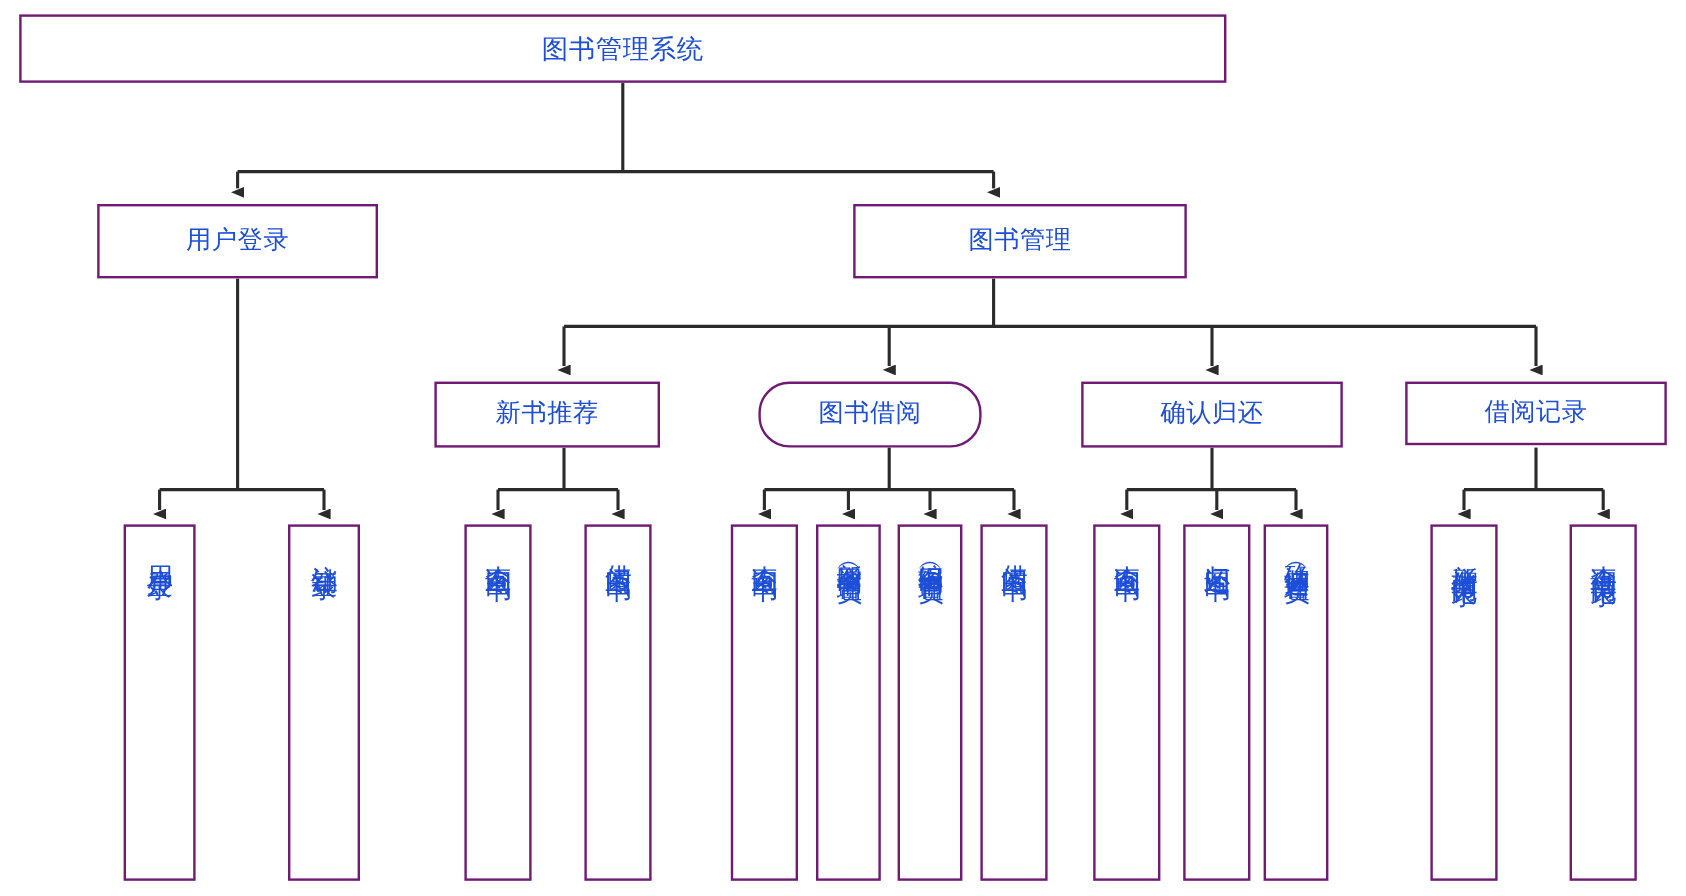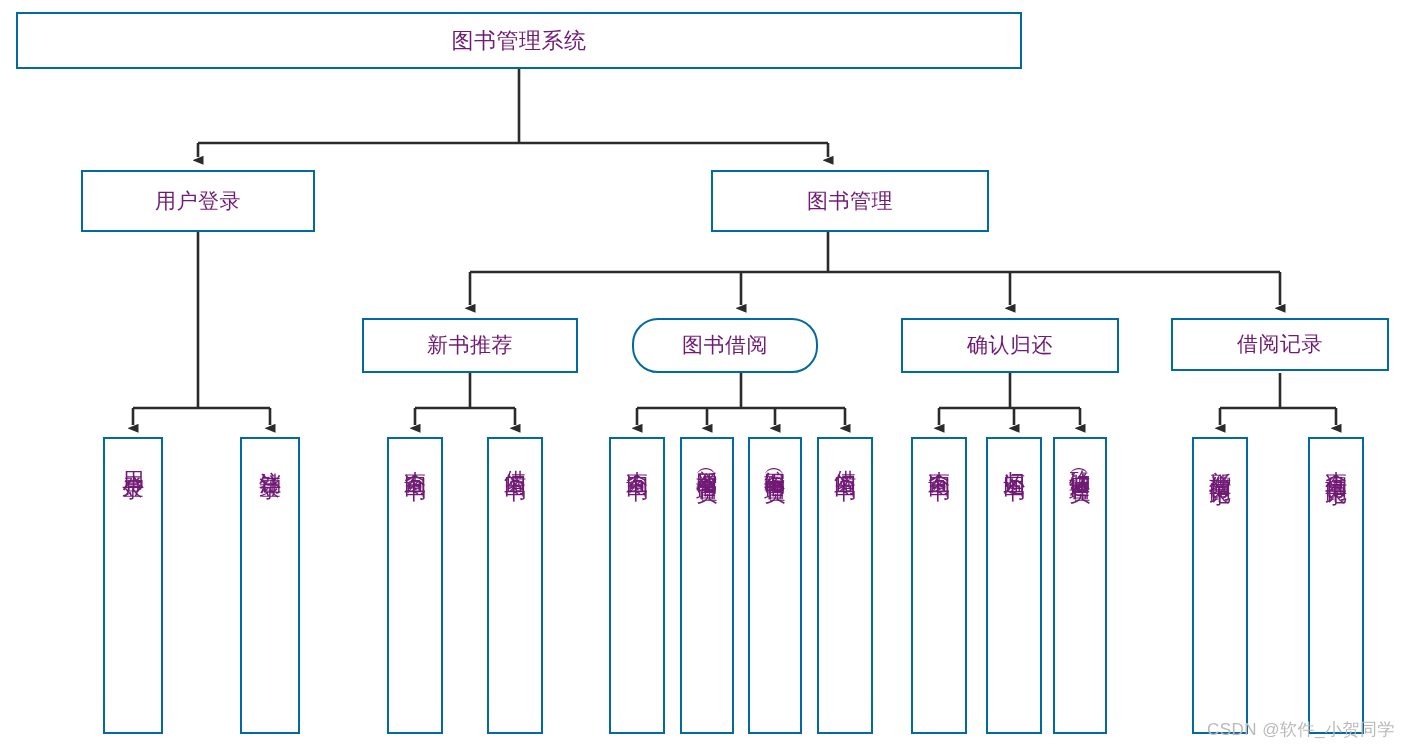--- a/index.html
+++ b/index.html
@@ -24,26 +24,26 @@
     position: absolute;
     left: 0;
     top: 0;
     width: 1405px;
     height: 747px;
     pointer-events: none;
   }
   .node {
     position: absolute;
     box-sizing: border-box;
-    border: 2px solid #0369a1;
+    border: 2px solid #701a75;
     background: #ffffff;
     display: flex;
     align-items: center;
     justify-content: center;
-    color: #701a75;
+    color: #1d4ed8;
   }
   .node .label {
     display: block;
     text-align: center;
     line-height: 1.18;
     white-space: nowrap;
   }
   .node.horizontal .label {
     font-size: 21px;
     letter-spacing: 0.5px;
@@ -138,21 +138,21 @@
   <div id="nodes-layer">
       <div class="node horizontal root" style="left: 16px; top: 12px; width: 1006px; height: 57px;">
         <span class="label">图书管理系统</span>
       </div>
       <div class="node horizontal" style="left: 81px; top: 170px; width: 234px; height: 62px;">
         <span class="label">用户登录</span>
       </div>
       <div class="node horizontal" style="left: 711px; top: 170px; width: 278px; height: 62px;">
         <span class="label">图书管理</span>
       </div>
-      <div class="node horizontal" style="left: 362px; top: 318px; width: 216px; height: 55px;">
+      <div class="node horizontal" style="left: 362px; top: 318px; width: 188px; height: 55px;">
         <span class="label">新书推荐</span>
       </div>
       <div class="node horizontal" style="left: 632px; top: 318px; width: 186px; height: 55px; border-radius: 26px;">
         <span class="label">图书借阅</span>
       </div>
       <div class="node horizontal" style="left: 901px; top: 318px; width: 218px; height: 55px;">
         <span class="label">确认归还</span>
       </div>
       <div class="node horizontal" style="left: 1171px; top: 318px; width: 218px; height: 53px;">
         <span class="label">借阅记录</span>
@@ -191,14 +191,13 @@
         <span class="label">确认归还（管理员）</span>
       </div>
       <div class="node vertical" style="left: 1192px; top: 437px; width: 56px; height: 297px;">
         <span class="label">新增借阅记录</span>
       </div>
       <div class="node vertical" style="left: 1308px; top: 437px; width: 56px; height: 297px;">
         <span class="label">查询借阅记录</span>
       </div>
     </div>
 
-  <div id="watermark">CSDN @软件_小贺同学</div>
 </div>
 
 </body></html>

